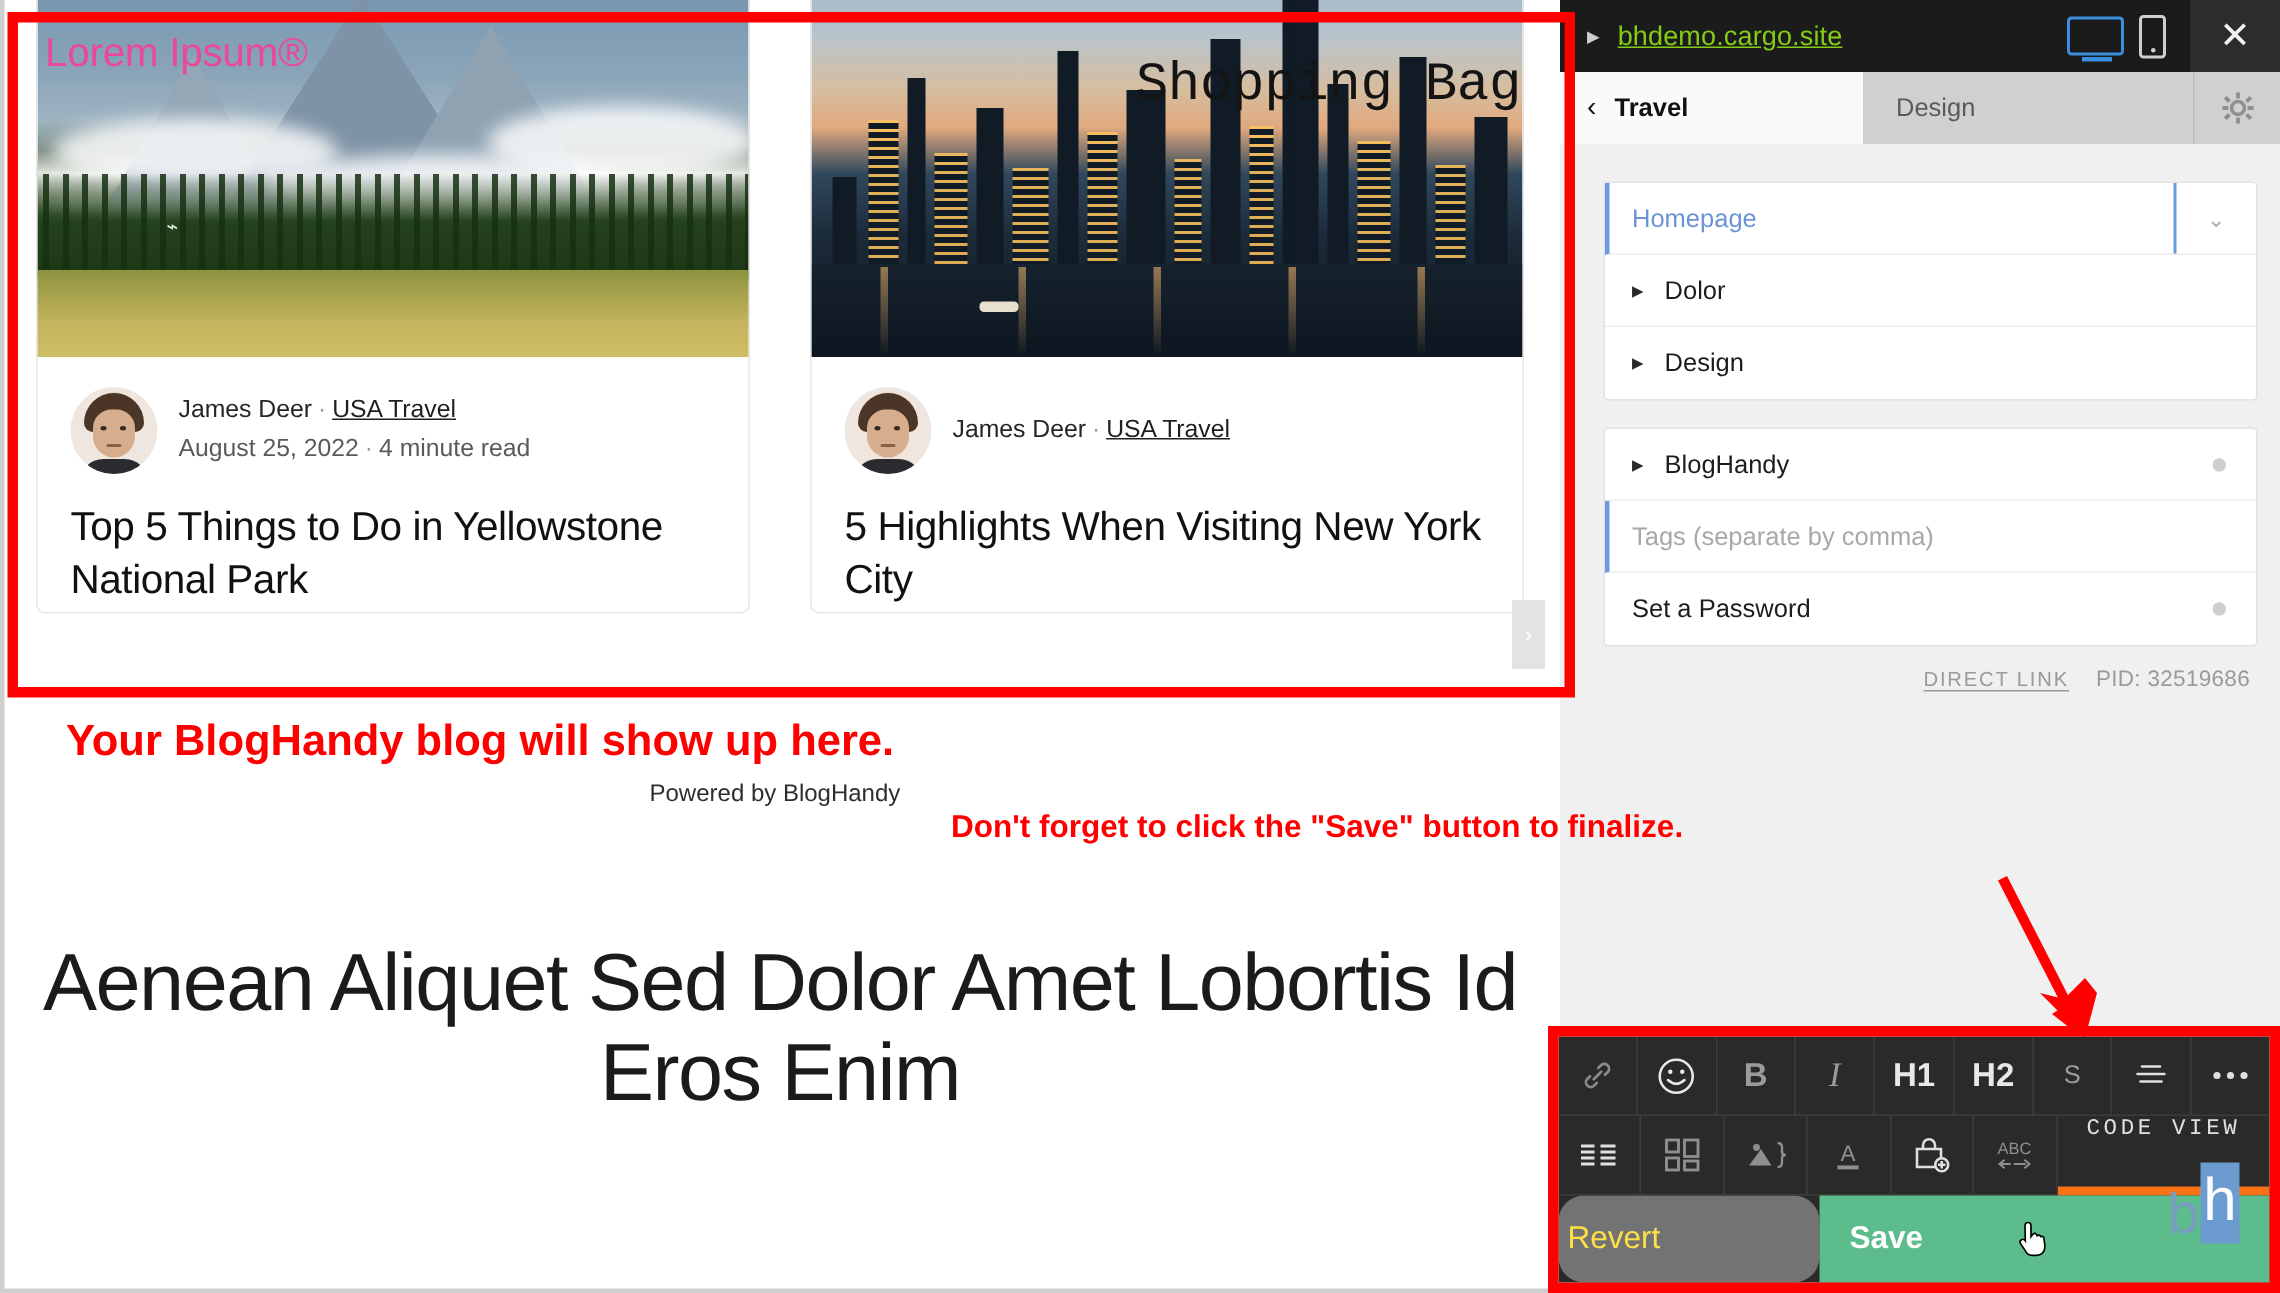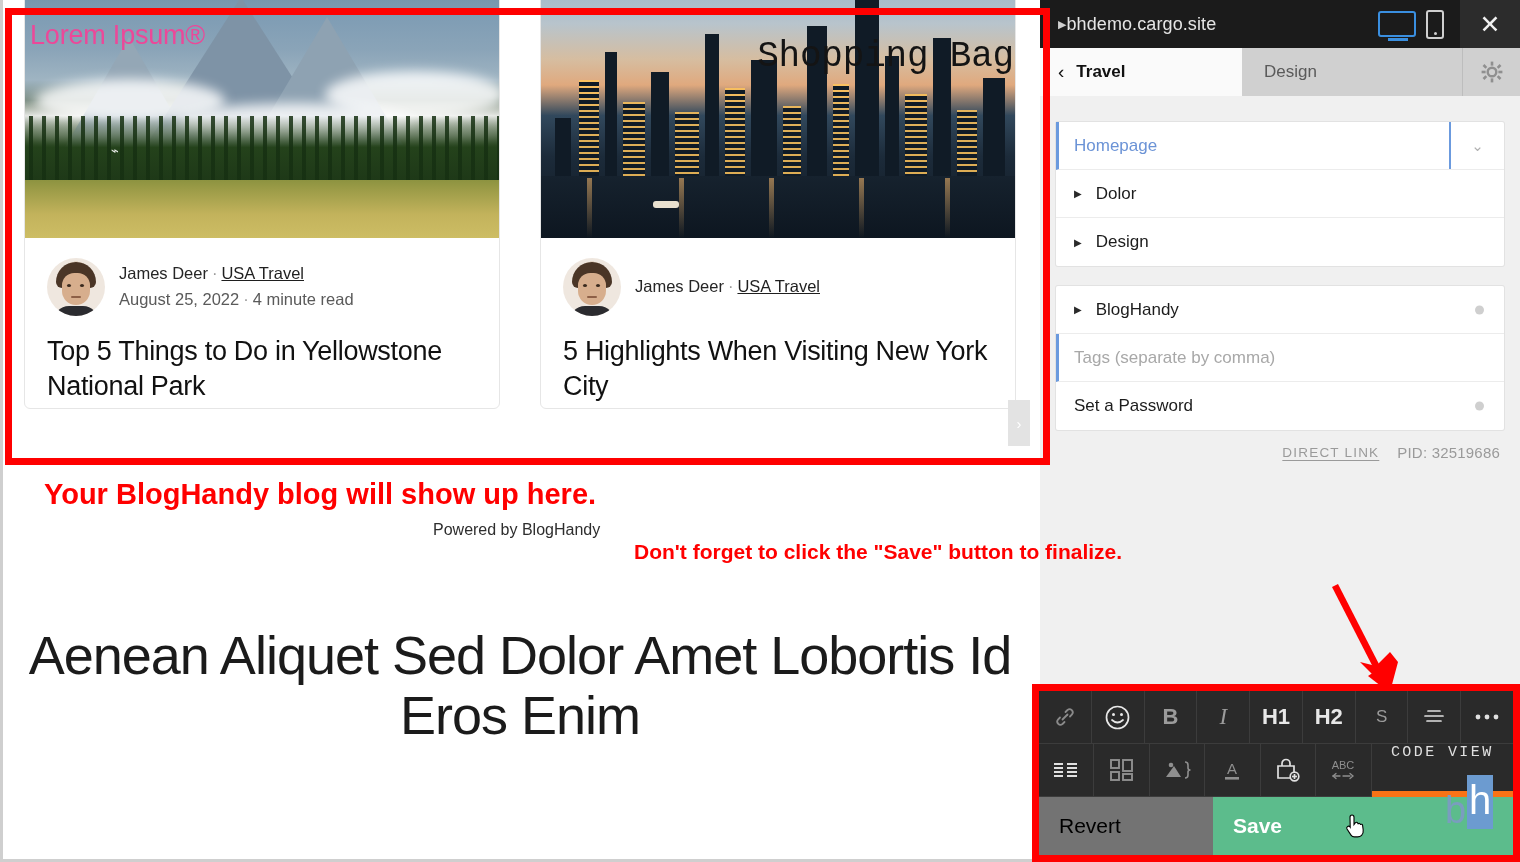--- a/index.html
+++ b/index.html
@@ -214,21 +214,21 @@
     right: 0; top: 0;
     width: 480px; height: 862px;
     background: #f0f0f0;
   }
   .panel-titlebar {
     height: 48px; background: #1b1b1b;
     display: flex; align-items: center;
     position: relative;
   }
   .tb-caret { color:#cfcfcf; font-size: 11px; margin-left: 18px; }
-  .tb-url { color:#e5e5e5; font-size: 18px; letter-spacing: .1px; }
+  .tb-url { color:#84cc16; font-size: 18px; margin-left: 12px; letter-spacing: .1px; text-decoration: underline; }
   .tb-icons { position:absolute; right: 76px; top: 0; height:48px; display:flex; align-items:center; gap: 10px; }
   .icon-desktop { width: 38px; height: 26px; border: 2px solid #3a8fe0; border-radius: 3px; position: relative; }
   .icon-desktop::after {
     content:''; position:absolute; left: 8px; bottom:-6px; width: 20px; height: 3px;
     background:#3a8fe0;
   }
   .icon-mobile { width: 18px; height: 29px; border: 2px solid #cfcfcf; border-radius: 3px; position: relative; }
   .icon-mobile::after {
     content:''; position:absolute; left: 6px; bottom: 2px; width: 3px; height: 3px;
     background:#cfcfcf; border-radius:50%;
@@ -254,20 +254,21 @@
   .tab-gear {
     flex: 0 0 58px; background: #d0d0d0; justify-content:center;
     border-left: 1px solid #bdbdbd; color:#8a8a8a;
   }
 
   .panel-body { padding: 26px 16px 0 16px; }
   .field-group {
     background:#ffffff; border-radius: 2px;
     box-shadow: 0 0 0 1px #e2e2e2;
     margin-bottom: 20px;
+    margin-left: 14px;
   }
   .field-row {
     height: 48px; display: flex; align-items: center;
     border-bottom: 1px solid #ececec; position: relative;
     padding-left: 18px; font-size: 17px; color: #1c1c1c;
   }
   .field-row:last-child { border-bottom: none; }
   .field-row.selected {
     border-left: 3px solid #6b9ade;
     padding-left: 15px;
@@ -333,22 +334,22 @@
   .tb-btn.h-t { font-weight: bold; font-size: 22px; color:#e8e8e8; }
   .tb-btn.s-t { font-size: 17px; }
   .tb-codeview {
     flex: 2.6; display:flex; align-items:flex-start; justify-content:center;
     border-bottom: 6px solid #f97316;
     color:#e0e0e0; font-size: 15px; letter-spacing: 2.4px;
     font-family: "Liberation Mono", monospace;
   }
   .action-row { display:flex; height: 58px; }
   .btn-revert {
-    flex: 0 0 174px; background:#737373; color:#000000;
-    display:flex; align-items:center; font-size: 21px; padding-left: 20px;
+    flex: 0 0 174px; background:#737373; color:#fde047;
+    display:flex; align-items:center; font-size: 21px; padding-left: 6px; border-radius: 17px;
   }
   .btn-save {
     flex: 1; background:#5cbc8c; color:#ffffff;
     display:flex; align-items:center; font-size: 21px; font-weight: bold;
     padding-left: 20px; position: relative;
   }
   .cursor-hand {
     position:absolute; left: 132px; top: 16px; width: 22px; height: 26px;
   }
   .bh-badge {

